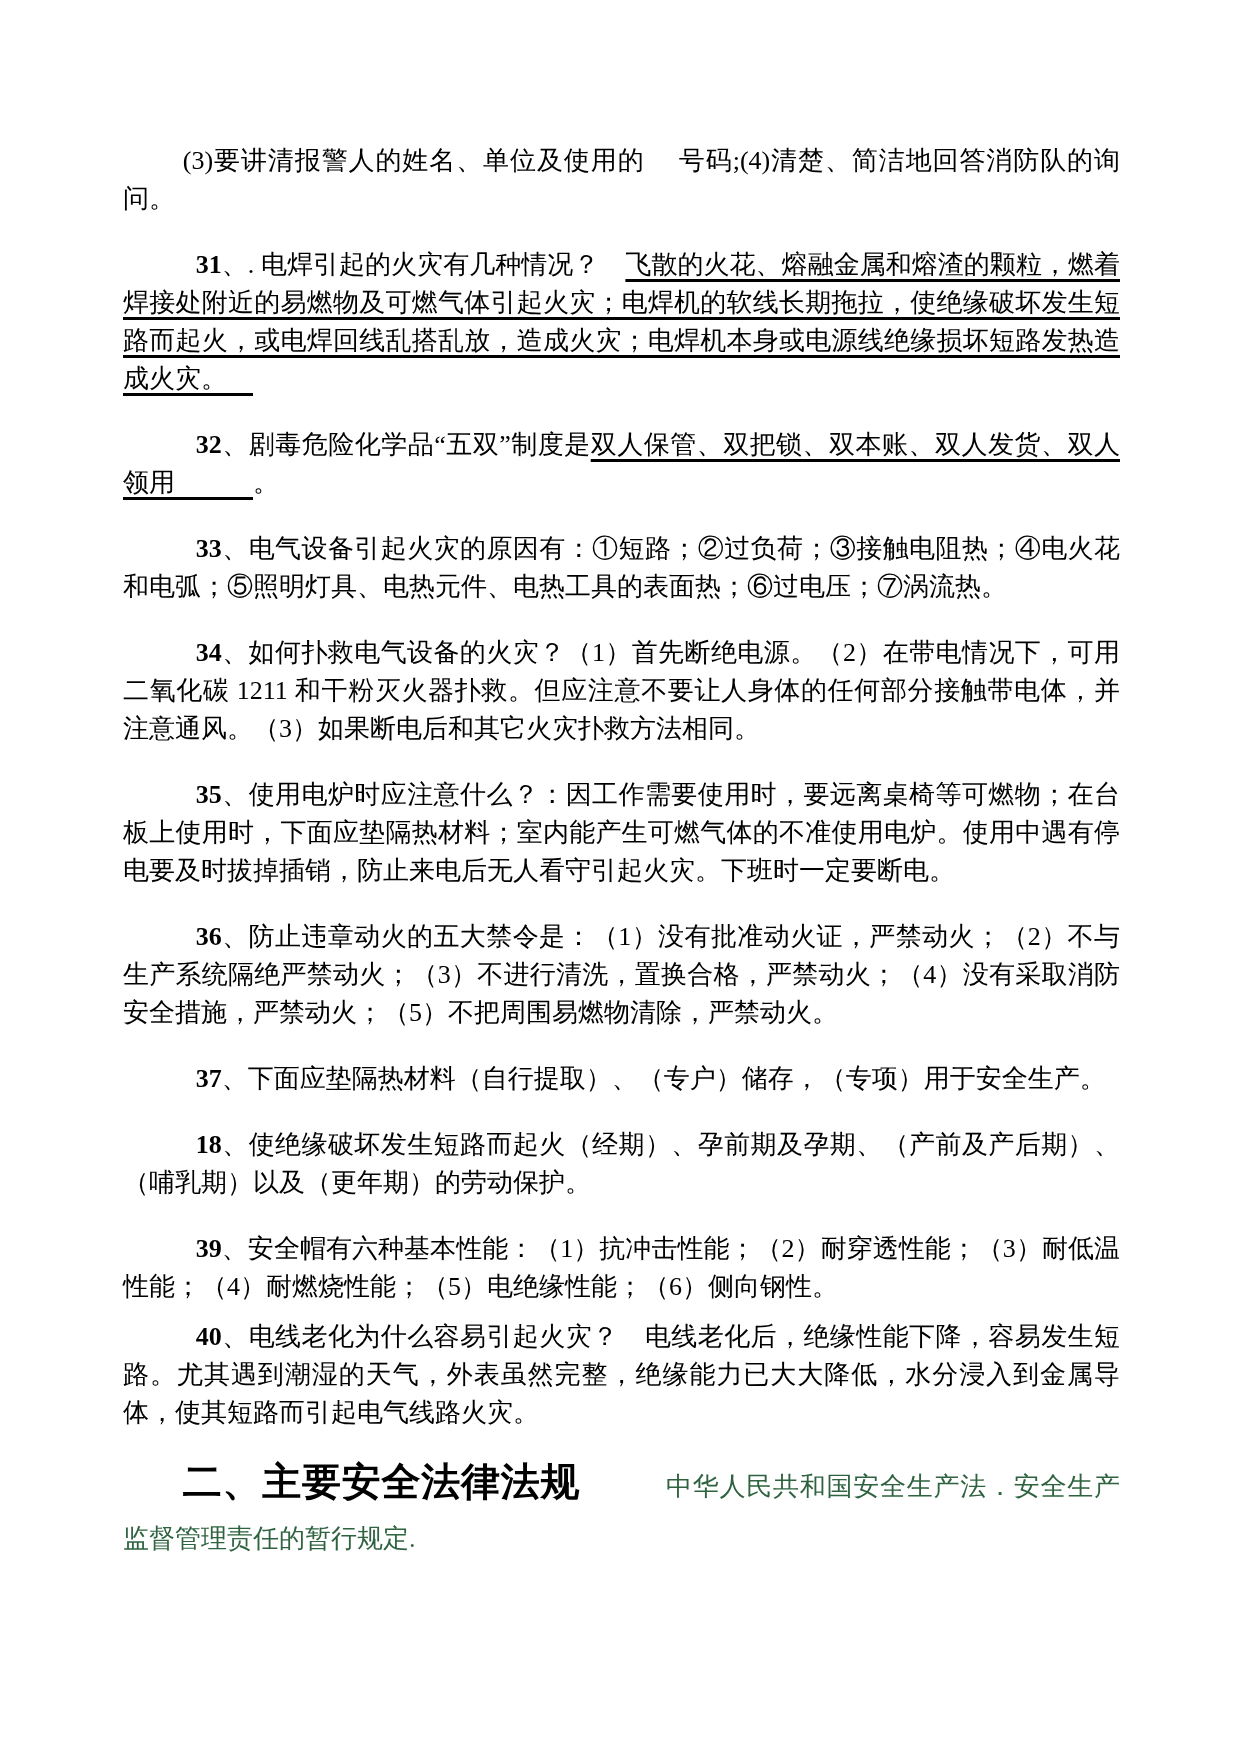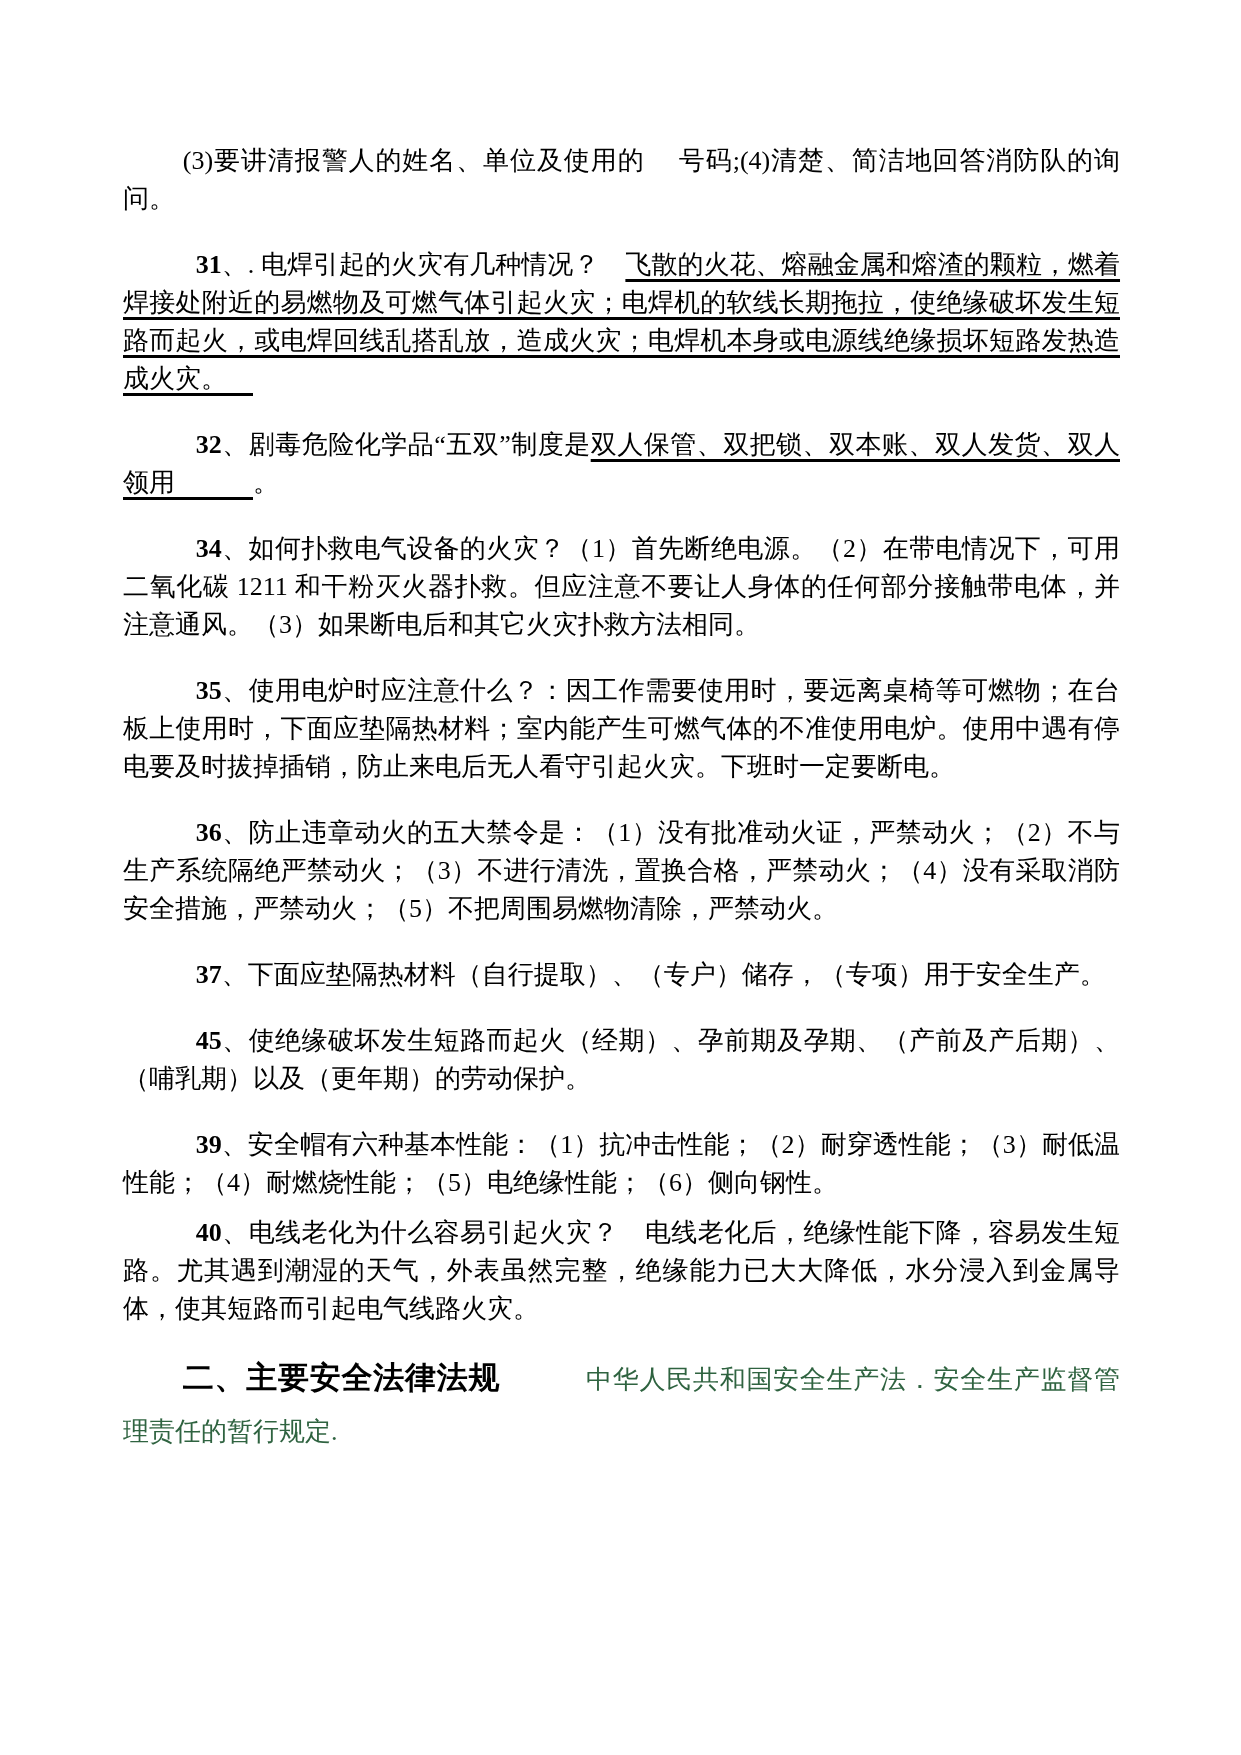--- a/index.html
+++ b/index.html
@@ -31,36 +31,37 @@
   .seg-normal, .seg-bold, .seg-underline, .seg-green { white-space: pre-wrap; }
   .seg-bold { font-weight: bold; margin-left: 13px; }
   .seg-underline {
     text-decoration: underline;
     text-decoration-thickness: 2.5px;
     text-underline-offset: 6px;
     text-decoration-color: #000000;
   }
   .seg-heading {
     font-weight: bold;
-    font-size: 31px;
+    font-size: 39px;
     white-space: pre-wrap;
   }
   .seg-green { color: var(--accent-green, #2f6340); }
   .seg-gap { display: inline-block; width: 85px; text-indent: 0; }
 </style>
 </head>
 <body>
 
 <main class="page">
   <section>
       <p class="para intro"><span class="seg-normal">(3)要讲清报警人的姓名、单位及使用的　 号码;(4)清楚、简洁地回答消防队的询问。</span></p>
       <p class="para item"><span class="seg-bold">31</span><span class="seg-normal">、. 电焊引起的火灾有几种情况？　</span><span class="seg-underline">飞散的火花、熔融金属和熔渣的颗粒，燃着焊接处附近的易燃物及可燃气体引起火灾；电焊机的软线长期拖拉，使绝缘破坏发生短路而起火，或电焊回线乱搭乱放，造成火灾；电焊机本身或电源线绝缘损坏短路发热造成火灾。　</span></p>
       <p class="para item"><span class="seg-bold">32</span><span class="seg-normal">、剧毒危险化学品“五双”制度是</span><span class="seg-underline">双人保管、双把锁、双本账、双人发货、双人领用　　　</span><span class="seg-normal">。</span></p>
+      <p class="para item"><span class="seg-bold">33</span><span class="seg-normal">、电气设备引起火灾的原因有：①短路；②过负荷；③接触电阻热；④电火花和电弧；⑤照明灯具、电热元件、电热工具的表面热；⑥过电压；⑦涡流热。</span></p>
       <p class="para item"><span class="seg-bold">34</span><span class="seg-normal">、如何扑救电气设备的火灾？（1）首先断绝电源。（2）在带电情况下，可用二氧化碳 1211 和干粉灭火器扑救。但应注意不要让人身体的任何部分接触带电体，并注意通风。（3）如果断电后和其它火灾扑救方法相同。</span></p>
       <p class="para item"><span class="seg-bold">35</span><span class="seg-normal">、使用电炉时应注意什么？：因工作需要使用时，要远离桌椅等可燃物；在台板上使用时，下面应垫隔热材料；室内能产生可燃气体的不准使用电炉。使用中遇有停电要及时拔掉插销，防止来电后无人看守引起火灾。下班时一定要断电。</span></p>
       <p class="para item"><span class="seg-bold">36</span><span class="seg-normal">、防止违章动火的五大禁令是：（1）没有批准动火证，严禁动火；（2）不与生产系统隔绝严禁动火；（3）不进行清洗，置换合格，严禁动火；（4）没有采取消防安全措施，严禁动火；（5）不把周围易燃物清除，严禁动火。</span></p>
       <p class="para item"><span class="seg-bold">37</span><span class="seg-normal">、下面应垫隔热材料（自行提取）、（专户）储存，（专项）用于安全生产。</span></p>
-      <p class="para item"><span class="seg-bold">45</span><span class="seg-normal">、使绝缘破坏发生短路而起火（经期）、孕前期及孕期、（产前及产后期）、（哺乳期）以及（更年期）的劳动保护。</span></p>
+      <p class="para item"><span class="seg-bold">18</span><span class="seg-normal">、使绝缘破坏发生短路而起火（经期）、孕前期及孕期、（产前及产后期）、（哺乳期）以及（更年期）的劳动保护。</span></p>
       <p class="para item"><span class="seg-bold">39</span><span class="seg-normal">、安全帽有六种基本性能：（1）抗冲击性能；（2）耐穿透性能；（3）耐低温性能；（4）耐燃烧性能；（5）电绝缘性能；（6）侧向钢性。</span></p>
       <p class="para item-tight"><span class="seg-bold">40</span><span class="seg-normal">、电线老化为什么容易引起火灾？　电线老化后，绝缘性能下降，容易发生短路。尤其遇到潮湿的天气，外表虽然完整，绝缘能力已大大降低，水分浸入到金属导体，使其短路而引起电气线路火灾。</span></p>
       <p class="para heading-block"><span class="seg-heading">二、主要安全法律法规</span><span class="seg-gap"></span><span class="seg-green">中华人民共和国安全生产法．安全生产监督管理责任的暂行规定.</span></p>
     </section>
 </main>
 
 </body></html>

